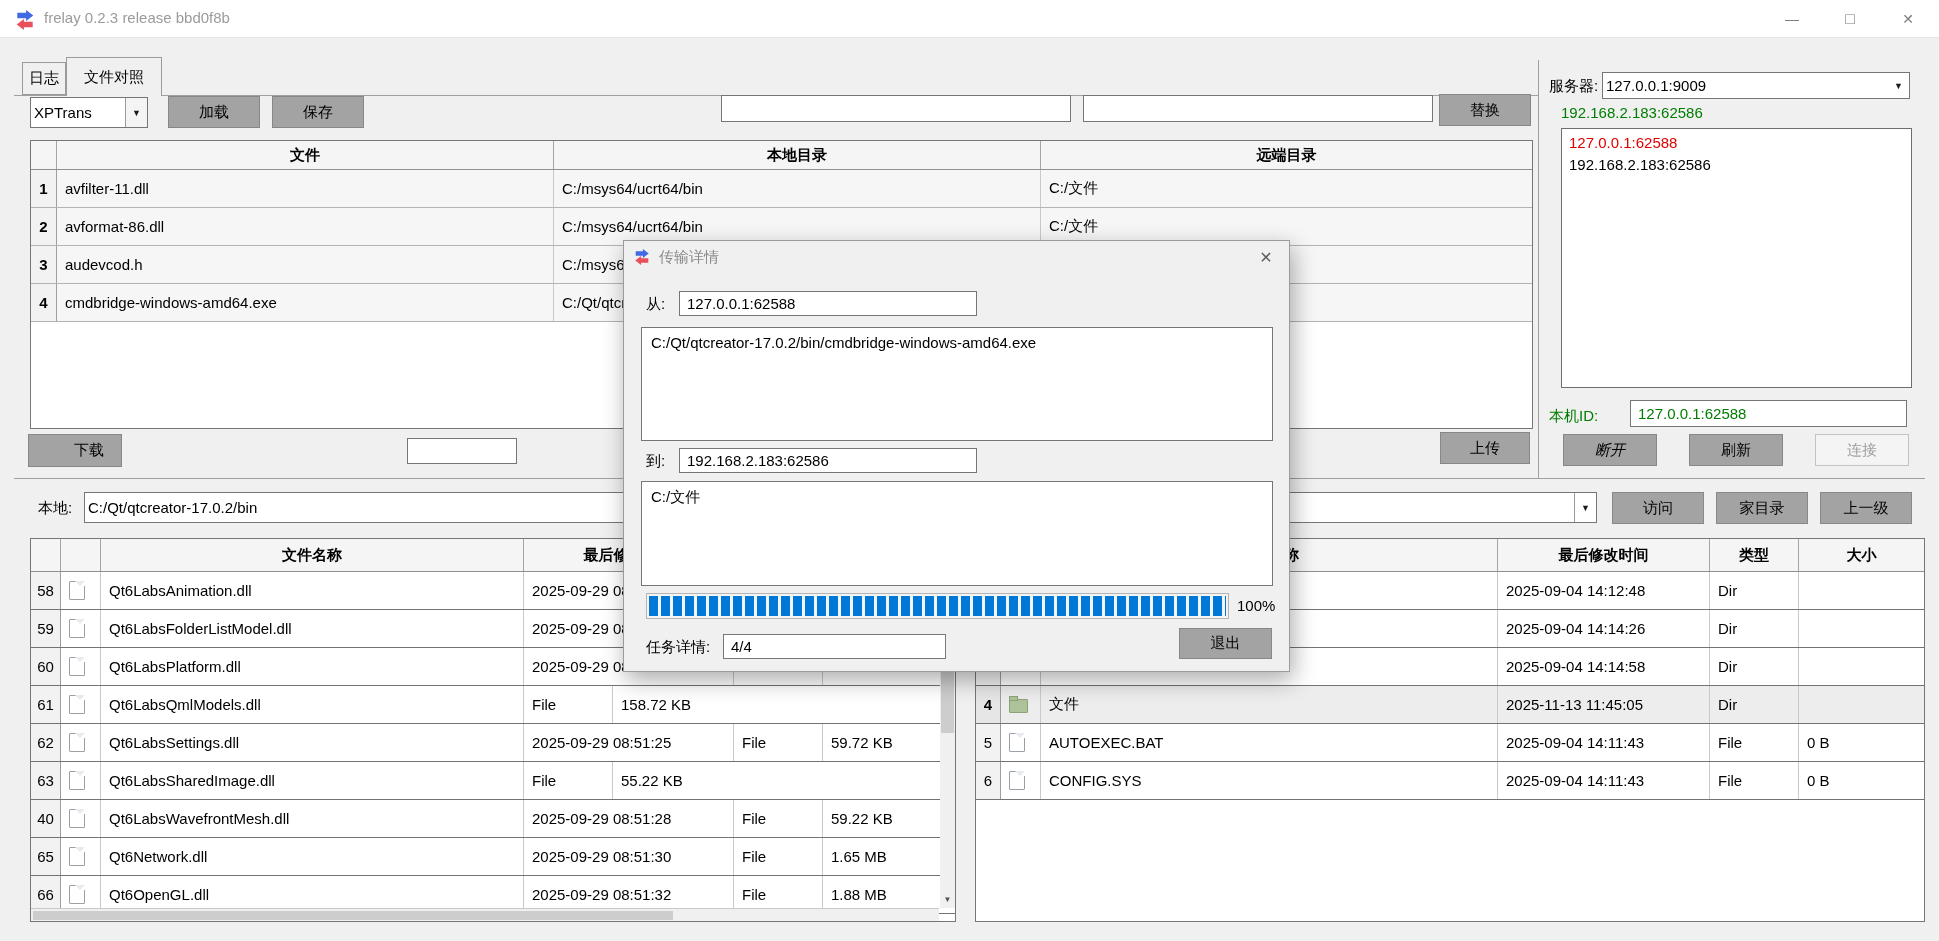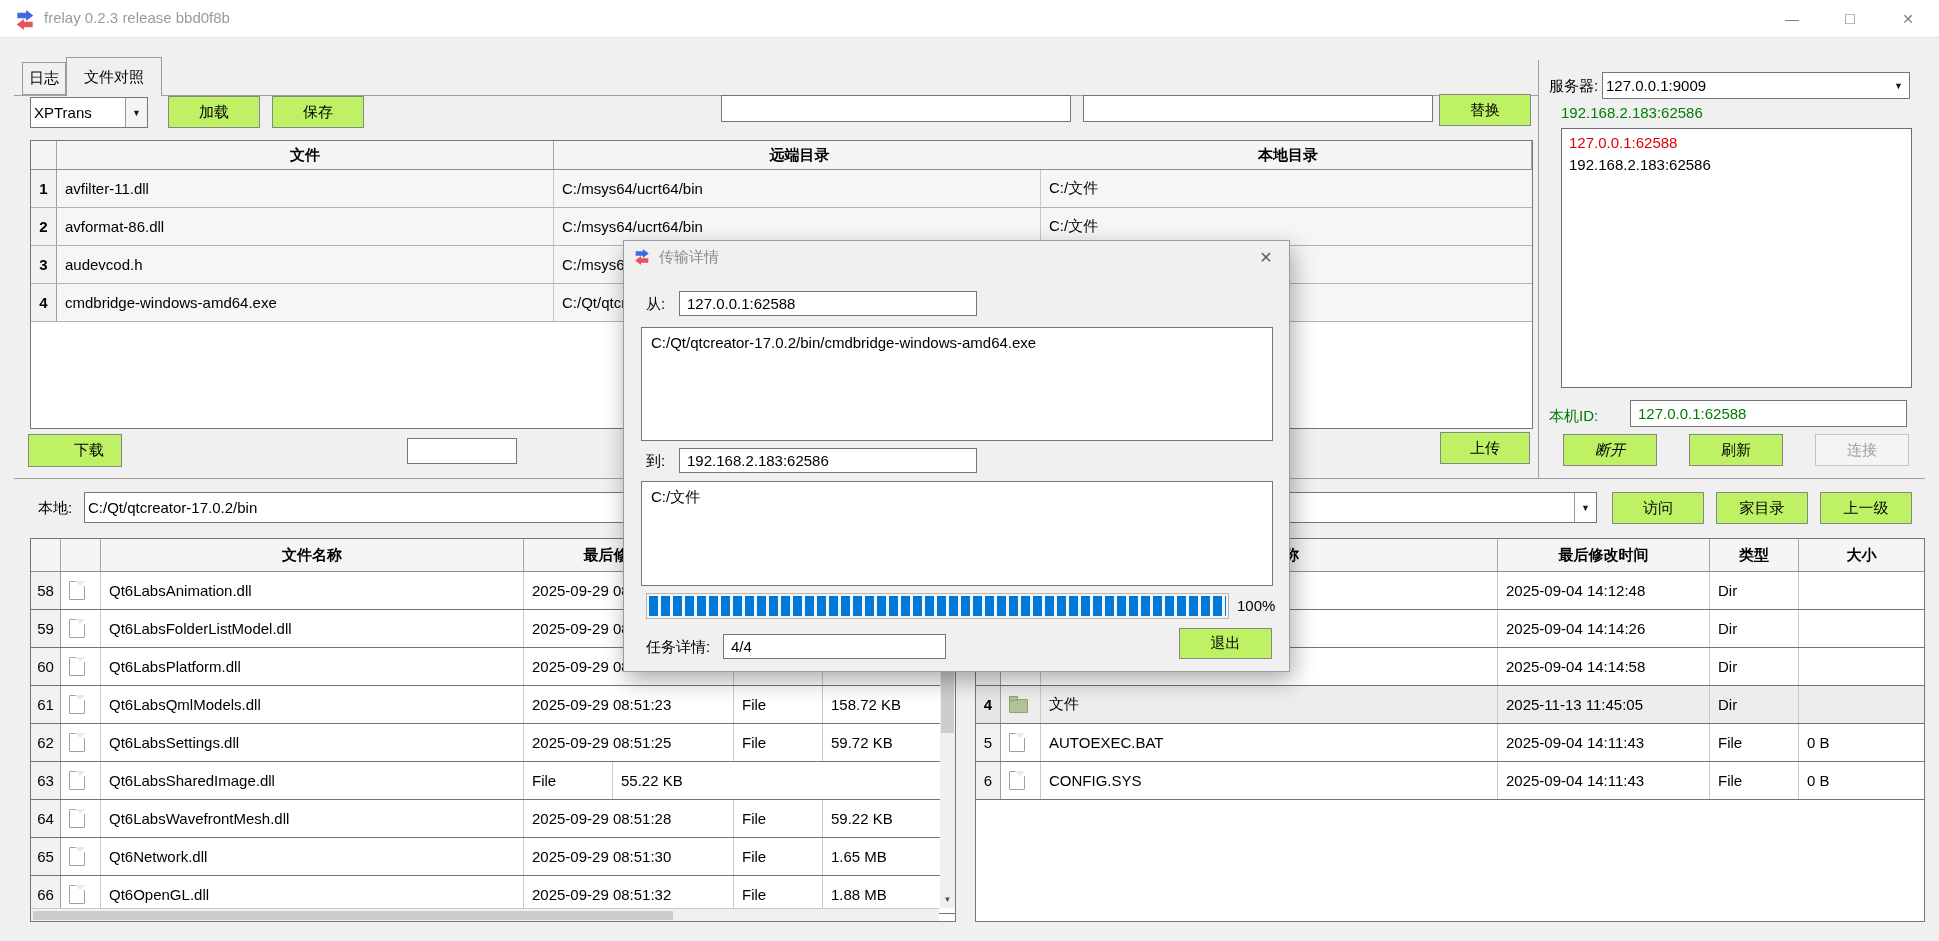--- a/index.html
+++ b/index.html
@@ -11,21 +11,21 @@
   .titlebar{position:absolute;left:0;top:0;width:100%;height:38px;background:#fff;border-bottom:1px solid #e4e4e4;box-sizing:border-box;}
   .title-text{position:absolute;left:44px;top:9px;color:#9b9b9b;font-size:15px;}
   .wbtn{position:absolute;top:0;width:36px;height:37px;display:flex;align-items:center;justify-content:center;color:#7d7d7d;font-size:14px;}
 
   
   .tab{position:absolute;background:#f0f0f0;border:1px solid #9b9b9b;display:flex;align-items:center;justify-content:center;box-sizing:border-box;}
   .tab.active{z-index:3;border-bottom:none;}
   .line{position:absolute;background:#a0a0a0;}
 
   
-  .btn{position:absolute;background:#bef264;border:1px solid #878787;display:flex;align-items:center;justify-content:center;box-sizing:border-box;}
+  .btn{position:absolute;background:#a3a3a3;border:1px solid #878787;display:flex;align-items:center;justify-content:center;box-sizing:border-box;}
   .btn.disabled{color:#9f9f9f;border-color:#c3c3c3;background:#f4f4f4;}
   .field{position:absolute;background:#fff;border:1px solid #767676;display:flex;align-items:center;padding:0 7px;box-sizing:border-box;white-space:nowrap;overflow:hidden;}
   .combo{padding:0;}
   .combo .val{padding:0 3px;flex:1;overflow:hidden;white-space:nowrap;}
   .arrowbox{width:21px;height:100%;display:flex;align-items:center;justify-content:center;font-size:9px;color:#1b1b1b;border-left:1px solid #9a9a9a;background:#f4f4f4;}
   .green{color:#007d00;}
   .red{color:#e10000;}
 
   
   .tbl{position:absolute;background:#fff;border:1px solid #767676;box-sizing:border-box;overflow:hidden;}
@@ -95,22 +95,22 @@
   <div class="btn" style="left:168px;top:96px;width:92px;height:32px;">加载</div>
   <div class="btn" style="left:272px;top:96px;width:92px;height:32px;">保存</div>
   <div class="field" style="left:721px;top:95px;width:350px;height:27px;"></div>
   <div class="field" style="left:1083px;top:95px;width:350px;height:27px;"></div>
   <div class="btn" style="left:1439px;top:94px;width:92px;height:32px;">替换</div>
 
   <div class="tbl" style="left:30px;top:140px;width:1503px;height:289px;">
     <div class="hrow" style="height:28px;">
       <div class="hcell tc0"></div>
       <div class="hcell tc1">文件</div>
+      <div class="hcell tc2">本地目录</div>
       <div class="hcell tc3">远端目录</div>
-      <div class="hcell tc2">本地目录</div>
     </div>
     <div class="trow gray">
       <div class="cell numcell bold tc0">1</div>
       <div class="cell tc1">avfilter-11.dll</div>
       <div class="cell tc2">C:/msys64/ucrt64/bin</div>
       <div class="cell tc3">C:/文件</div>
     </div>
     <div class="trow gray">
       <div class="cell numcell bold tc0">2</div>
       <div class="cell tc1">avformat-86.dll</div>
@@ -198,21 +198,20 @@
       <div class="cell lc3">2025-09-29 08</div>
       <div class="cell lc4"></div>
       <div class="cell lc5"></div>
     </div>
     <div class="trow">
       <div class="cell numcell lc0">61</div>
       <div class="cell lc1">
           <span class="ficon"></span>
         </div>
       <div class="cell lc2">Qt6LabsQmlModels.dll</div>
-      <div class="cell lc3">2025-09-29 08:51:23</div>
       <div class="cell lc4">File</div>
       <div class="cell lc5">158.72 KB</div>
     </div>
     <div class="trow">
       <div class="cell numcell lc0">62</div>
       <div class="cell lc1">
           <span class="ficon"></span>
         </div>
       <div class="cell lc2">Qt6LabsSettings.dll</div>
       <div class="cell lc3">2025-09-29 08:51:25</div>
@@ -222,21 +221,21 @@
     <div class="trow">
       <div class="cell numcell lc0">63</div>
       <div class="cell lc1">
           <span class="ficon"></span>
         </div>
       <div class="cell lc2">Qt6LabsSharedImage.dll</div>
       <div class="cell lc4">File</div>
       <div class="cell lc5">55.22 KB</div>
     </div>
     <div class="trow">
-      <div class="cell numcell lc0">64</div>
+      <div class="cell numcell lc0">40</div>
       <div class="cell lc1">
           <span class="ficon"></span>
         </div>
       <div class="cell lc2">Qt6LabsWavefrontMesh.dll</div>
       <div class="cell lc3">2025-09-29 08:51:28</div>
       <div class="cell lc4">File</div>
       <div class="cell lc5">59.22 KB</div>
     </div>
     <div class="trow">
       <div class="cell numcell lc0">65</div>

